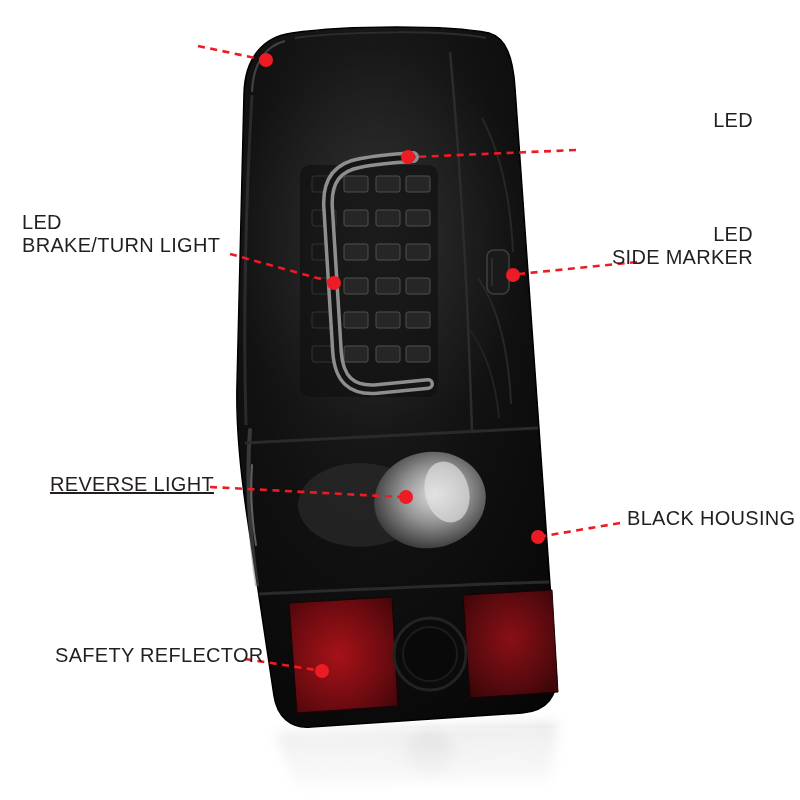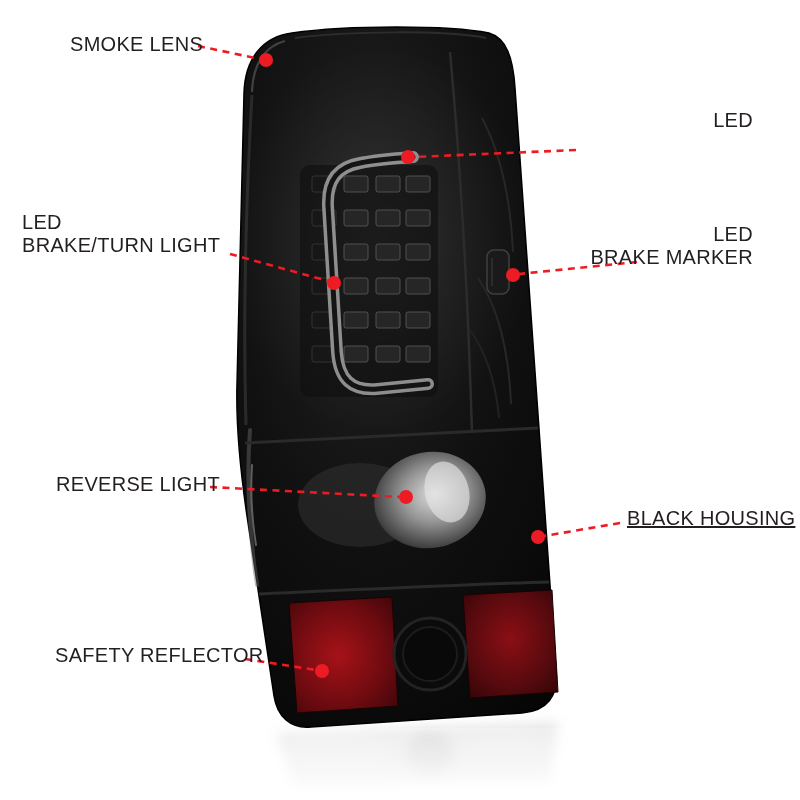--- a/index.html
+++ b/index.html
@@ -19,22 +19,22 @@
     white-space:nowrap;
     font-weight:400;
   }
   .callout .line{display:block;}
   .callout.right{text-align:right;}
   
   #c-smoke   {left:70px;  top:33px;}
   #c-running {right:47px; top:109px;}
   #c-brake   {left:22px;  top:211px;}
   #c-marker  {right:47px; top:223px;}
-  #c-reverse {left:56px;  top:473px;}
-  #c-housing {left:627px; top:507px;text-decoration:underline;}
+  #c-reverse {left:50px;  top:473px;text-decoration:underline;}
+  #c-housing {left:627px; top:507px;}
   #c-safety  {left:55px;  top:644px;}
   line.dash{stroke:#ed1c24;stroke-width:2.6;stroke-dasharray:7 5.5;}
   circle.dot{fill:#ed1c24;}
 </style>
 </head>
 <body>
 
 <div class="stage">
 
   <svg width="800" height="800" viewBox="0 0 800 800">
@@ -168,36 +168,33 @@
     <line class="dash" x1="210" y1="487" x2="400" y2="497" stroke="#ed1c24"></line>
     <circle class="dot" cx="406" cy="497" r="7" fill="#ed1c24"></circle>
 
     <line x1="620" y1="523" x2="544" y2="536" class="dash" stroke="#ed1c24"></line>
     <circle class="dot" cx="538" cy="537" r="7" fill="#ed1c24"></circle>
 
     <line class="dash" x1="245" y1="659" x2="316" y2="670" stroke="#ed1c24"></line>
     <circle class="dot" cx="322" cy="671" r="7" fill="#ed1c24"></circle>
   </svg>
 
-  <div class="callout" id="c-smoke">
-    <span class="line">SMOKE LENS</span>
-  </div>
 
   <div class="callout right" id="c-running">
     <span class="line">LED</span>
   </div>
 
   <div class="callout" id="c-brake">
     <span class="line">LED</span>
     <span class="line">BRAKE/TURN LIGHT</span>
   </div>
 
   <div class="callout right" id="c-marker">
     <span class="line">LED</span>
-    <span class="line">BRAKE MARKER</span>
+    <span class="line">SIDE MARKER</span>
   </div>
 
   <div class="callout" id="c-reverse">
     <span class="line">REVERSE LIGHT</span>
   </div>
 
   <div class="callout" id="c-housing">
     <span class="line">BLACK HOUSING</span>
   </div>
 

